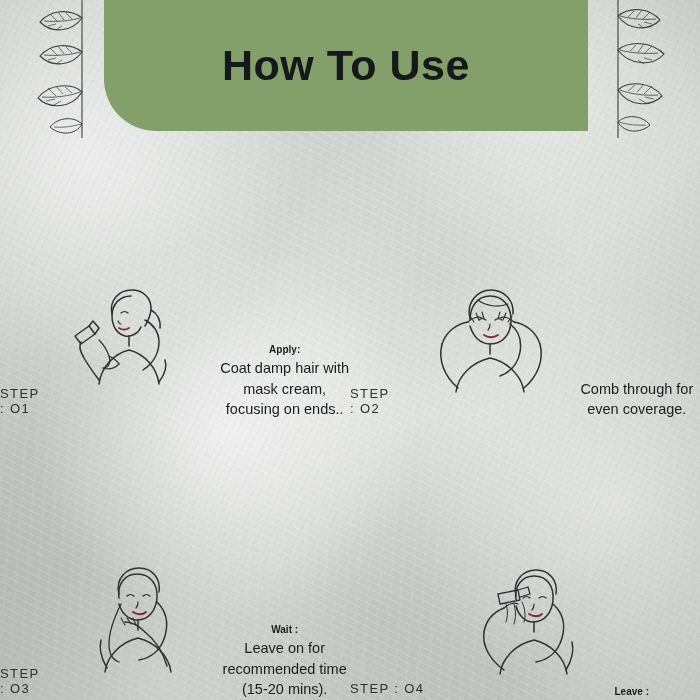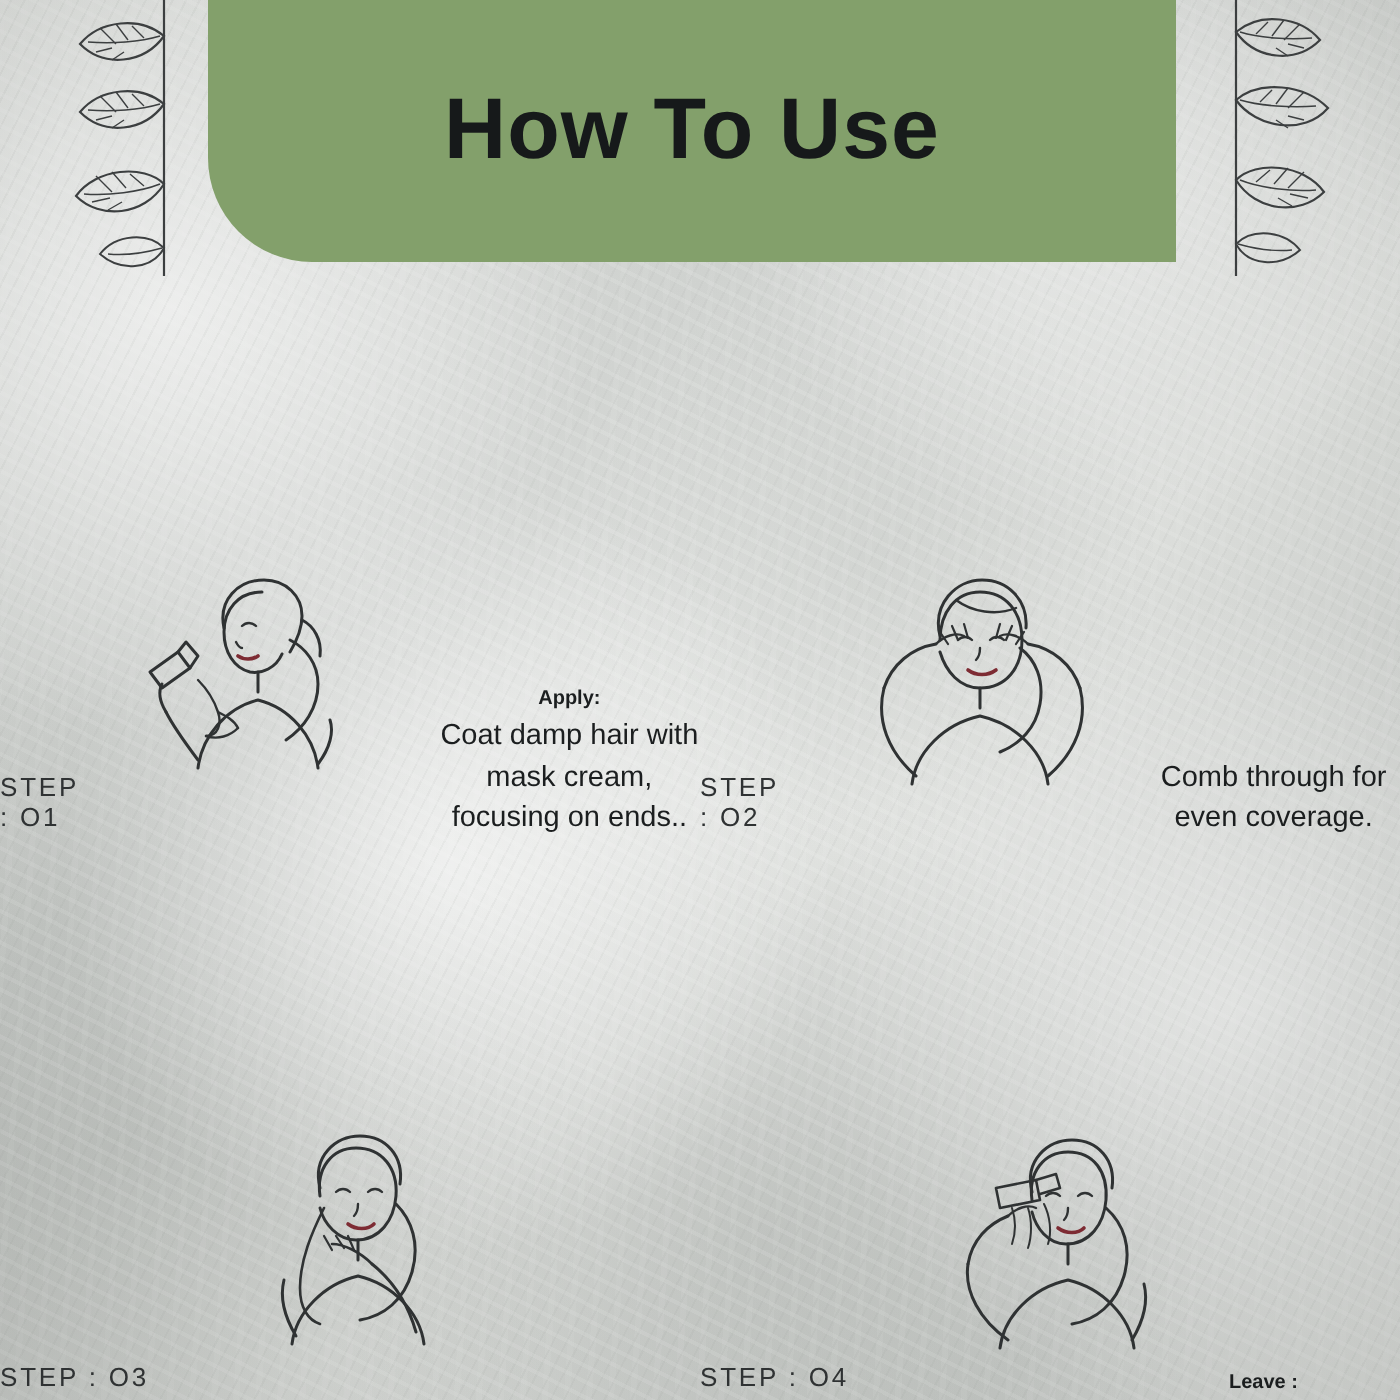--- a/index.html
+++ b/index.html
@@ -291,20 +291,24 @@
           <path d="M99 60 L99 70"></path>
           <path d="M66 112 C68 96 82 82 99 78 C116 82 130 96 132 112"></path>
 
           <path d="M128 106 C124 92 116 80 106 72"></path>
           <path d="M106 72 C100 66 92 62 86 62" stroke-width="1.3"></path>
           <path d="M88 58 L92 64 M82 58 L86 65 M94 58 L97 65" stroke-width="1.1"></path>
 
           <path d="M68 108 C62 98 60 88 62 80"></path>
         </svg>
       </div>
+      <div class="caption">
+        <span class="c-title">Wait :</span>
+        <span class="c-body">Leave on for recommended time (15-20 mins).</span>
+      </div>
     </div>
 
     <div class="step">
       <div class="step-label">STEP : O4</div>
       <div class="art">
         <svg width="180" height="140" viewBox="0 0 180 140" fill="none" stroke="#2f3233" stroke-width="1.5" stroke-linecap="round" stroke-linejoin="round">
 
           <path d="M86 40 C84 26 92 16 104 16 C117 16 124 26 123 40 C122 52 115 62 103 62 C94 62 88 54 86 46"></path>
 
           <path d="M86 36 C82 20 94 10 106 10 C119 10 128 20 126 34"></path>

